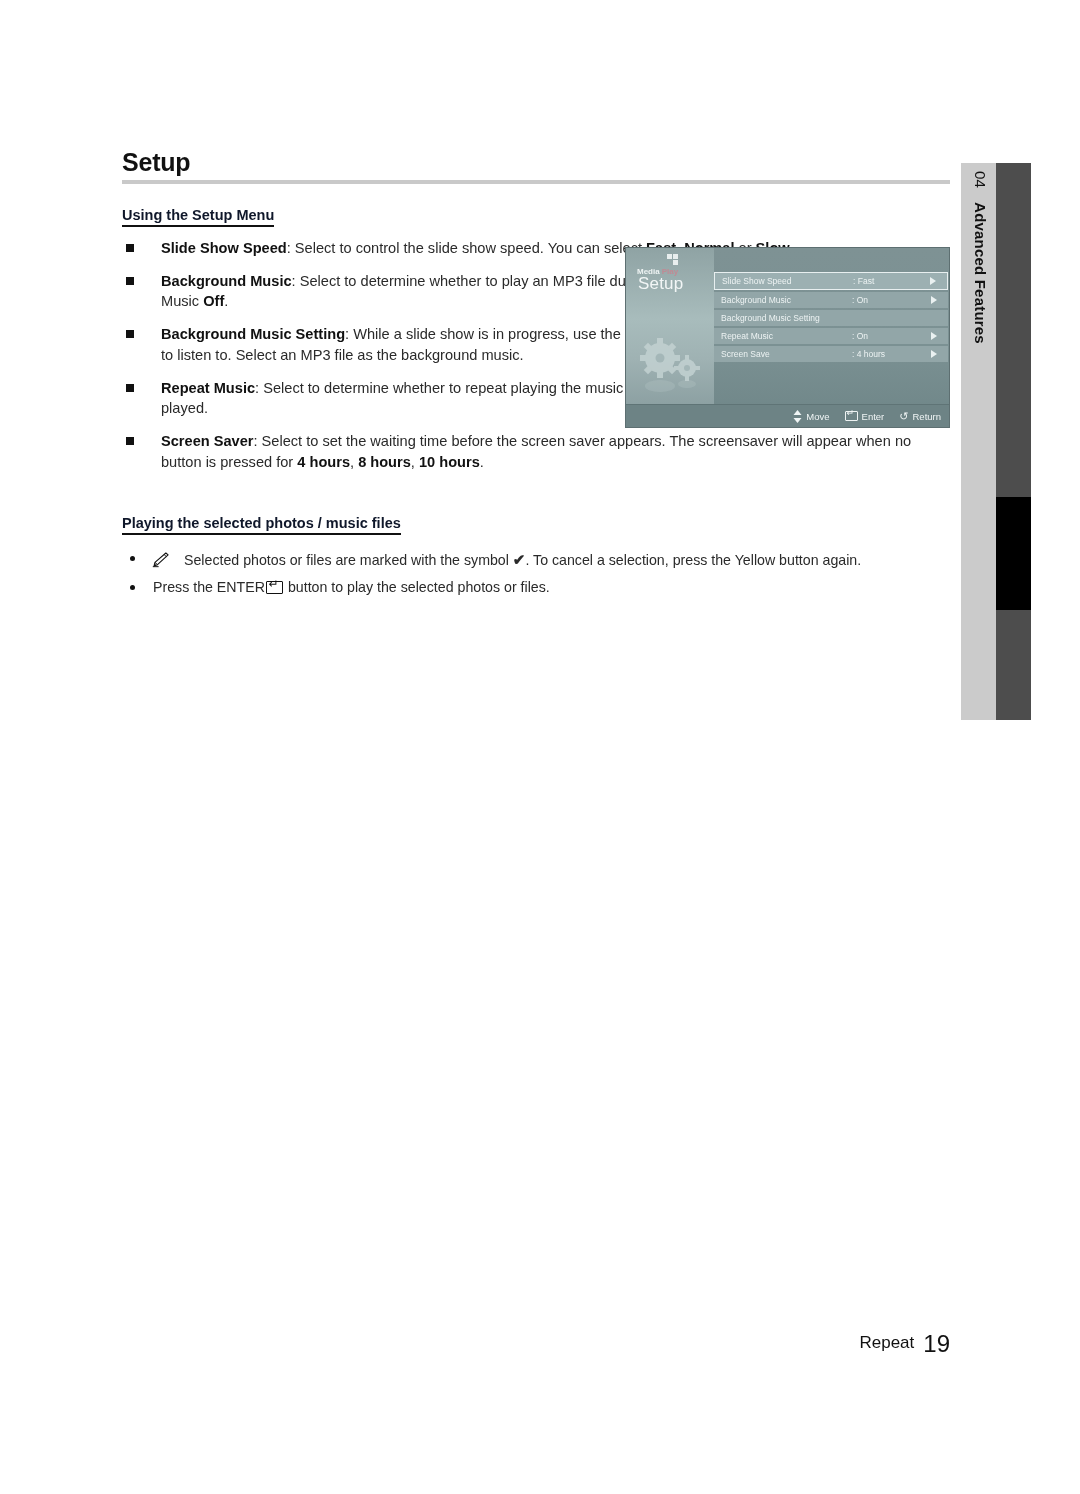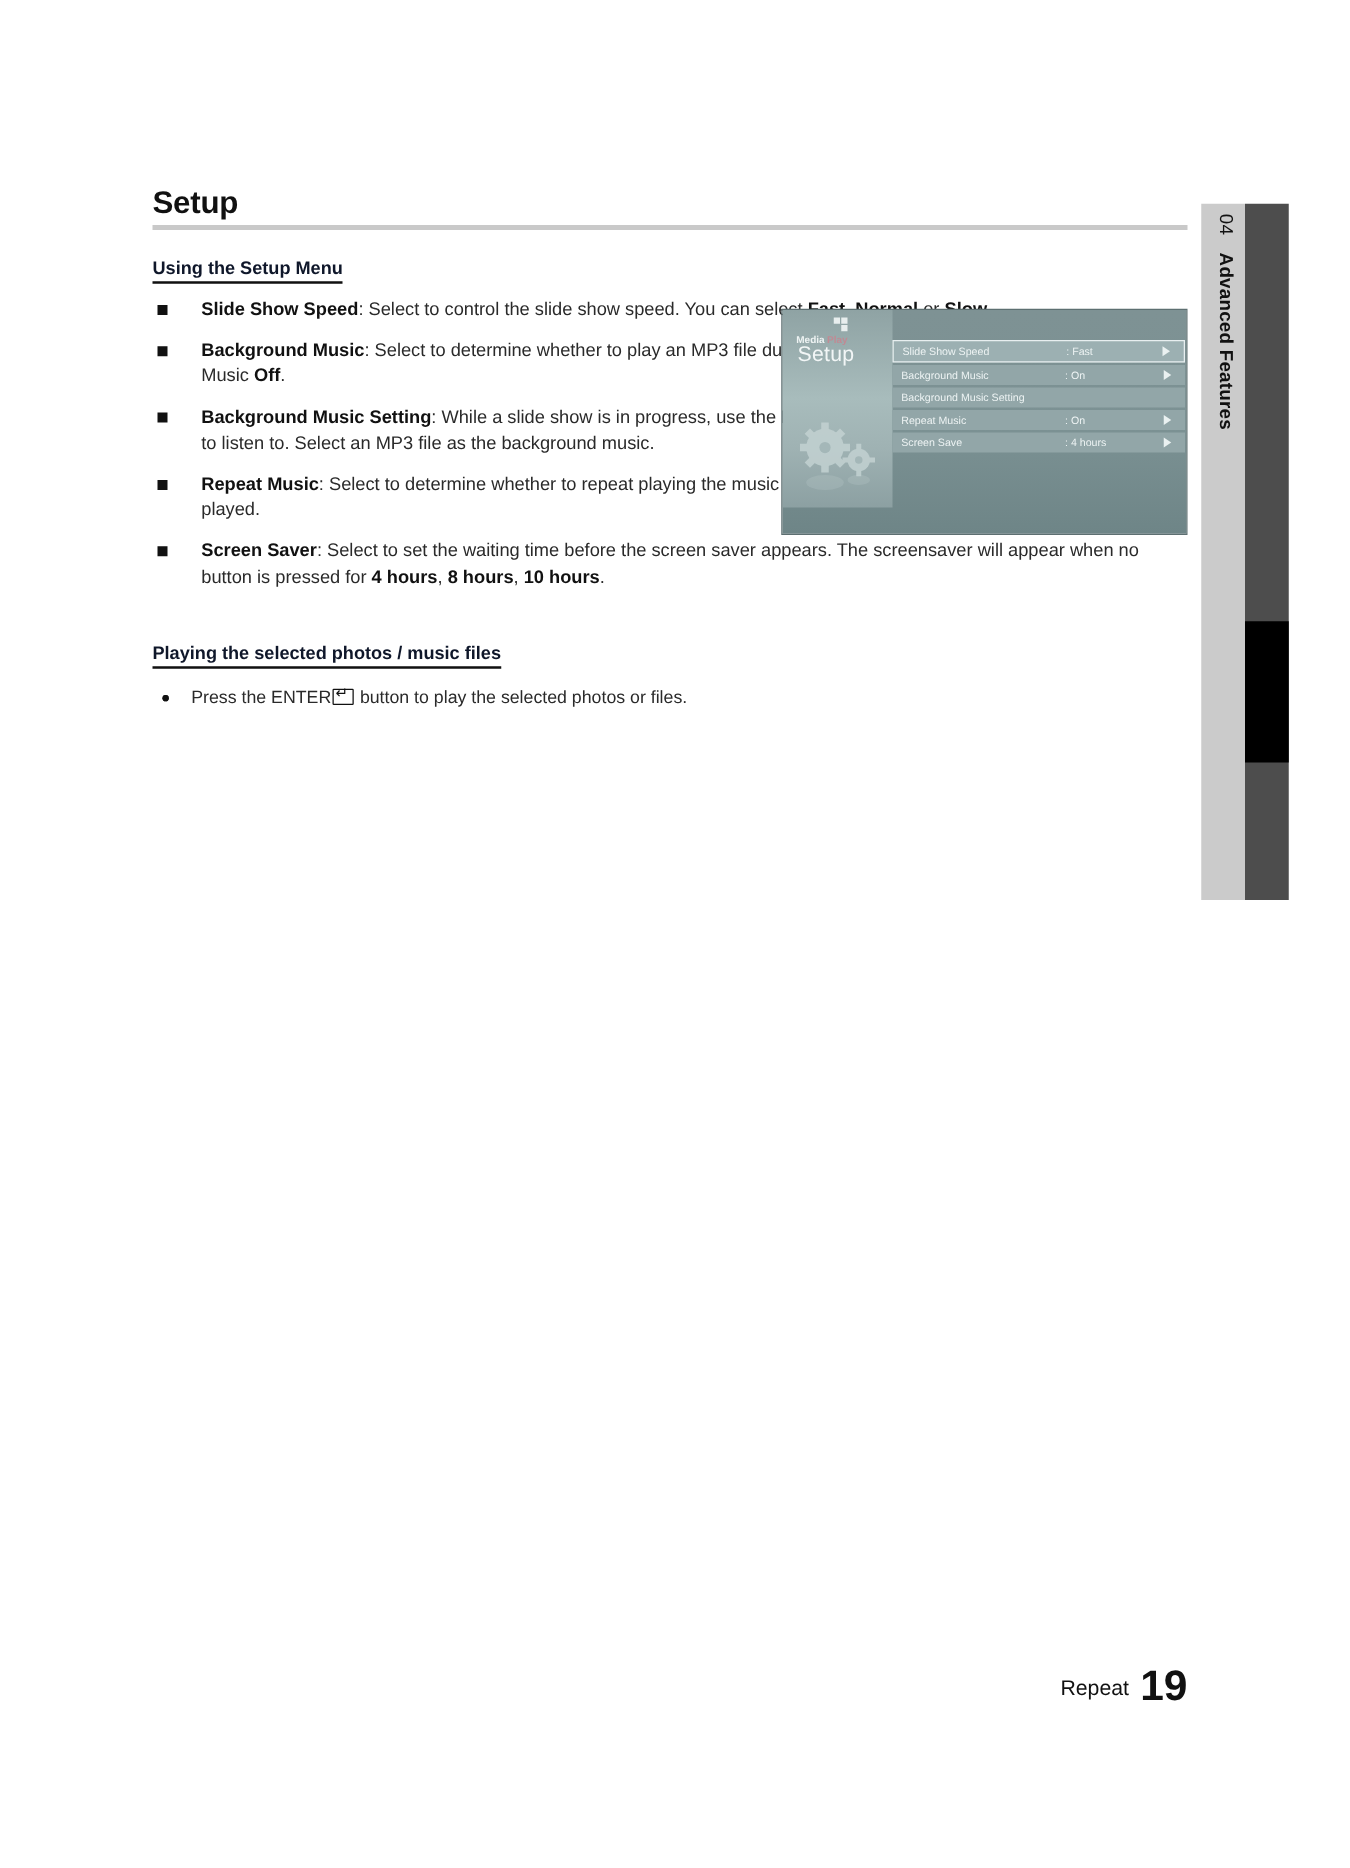--- a/index.html
+++ b/index.html
@@ -297,22 +297,22 @@
     width: 960px;
     text-align: right;
     padding-right: 10px;
   }
   #footer .lang {
     font-size: 17px;
     color: #111;
     vertical-align: 4px;
   }
   #footer .pg {
-    font-size: 34px;
-    font-weight: bold;
+    font-size: 24px;
+    font-weight: normal;
     color: #111;
     margin-left: 9px;
   }
 </style>
 </head>
 <body>
 
 <div id="chapter-tab">
   <div class="vert">
     <span class="num">04</span><span class="name">Advanced Features</span>
@@ -357,20 +357,32 @@
   </ul>
 
   <div class="sub-head" style="margin-top:21px;">Playing the selected photos / music files</div>
 
   <ul class="rd-list">
     <li class="rd-item">
       <span class="dot"></span>
     </li>
   </ul>
 
+  <div class="note-line">
+    <span class="pencil">
+      <svg viewBox="0 0 22 20" width="20" height="18">
+        <path d="M17.5 2.2 L20 4.4 L8.2 15.2 L4.4 16.6 L5.4 12.6 Z" fill="#ffffff" stroke="#111" stroke-width="1.2" stroke-linejoin="round"></path>
+        <path d="M5.4 12.6 L8.2 15.2" stroke="#111" stroke-width="1"></path>
+        <path d="M6.2 14.2 L5.0 16.0" stroke="#111" stroke-width="1"></path>
+        <path d="M15.6 4.0 L18.1 6.2" stroke="#111" stroke-width="1"></path>
+        <path d="M3.0 17.4 L9.5 17.4" stroke="#111" stroke-width="1.1"></path>
+      </svg>
+    </span>
+    <span>Selected photos or files are marked with the symbol </span><span class="check">✔</span><span>. To cancel a selection, press the Yellow button again.</span>
+  </div>
 
   <ul class="rd-list">
     <li class="rd-item">
       <span class="dot"></span>
       <span>Press the ENTER</span><span class="enter-key"></span><span> button to play the selected photos or files.</span>
     </li>
   </ul>
 
 </div>
 
@@ -449,18 +461,35 @@
     </div>
 
     <div class="osd-row">
       <span class="lbl">Screen Save</span>
       <span class="val">: 4 hours</span>
       <span class="arrow"></span>
     </div>
 
   </div>
 
+  <div id="osd-foot">
+    <span class="foot-item">
+      <svg width="9" height="13" viewBox="0 0 9 13">
+        <path d="M4.5 0 L8.5 5 L0.5 5 Z" fill="#f0f5f5"></path>
+        <path d="M4.5 13 L0.5 8 L8.5 8 Z" fill="#f0f5f5"></path>
+      </svg>
+      <span>Move</span>
+    </span>
+    <span class="foot-item">
+      <span class="foot-key-enter"></span>
+      <span>Enter</span>
+    </span>
+    <span class="foot-item">
+      <span style="font-size:11px;">↺</span>
+      <span>Return</span>
+    </span>
+  </div>
 
 </div>
 
 <div id="footer">
   <span class="lang">Repeat</span><span class="pg">19</span>
 </div>
 
 </body></html>

